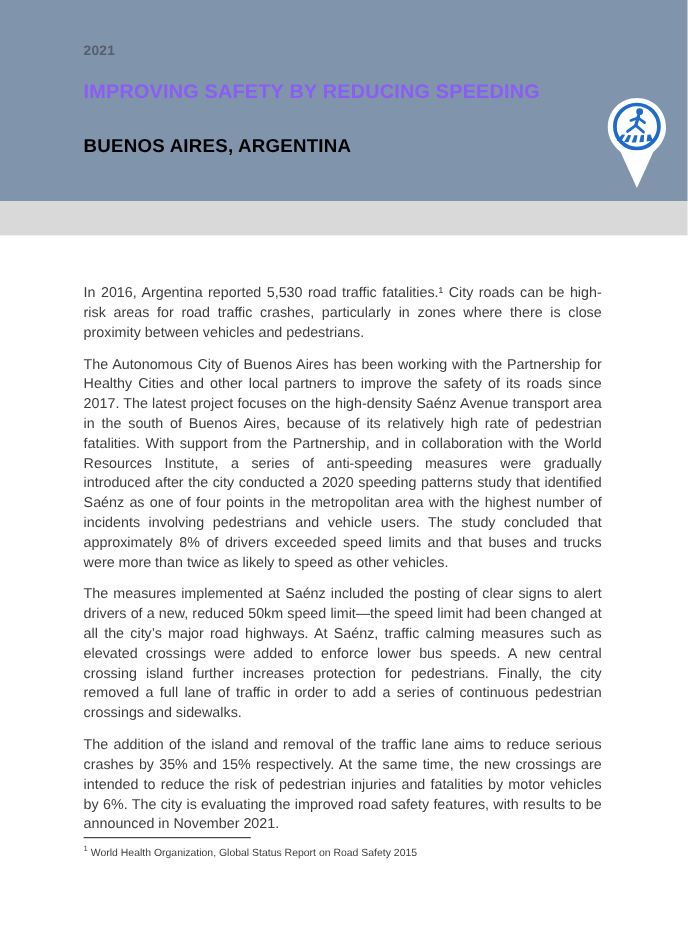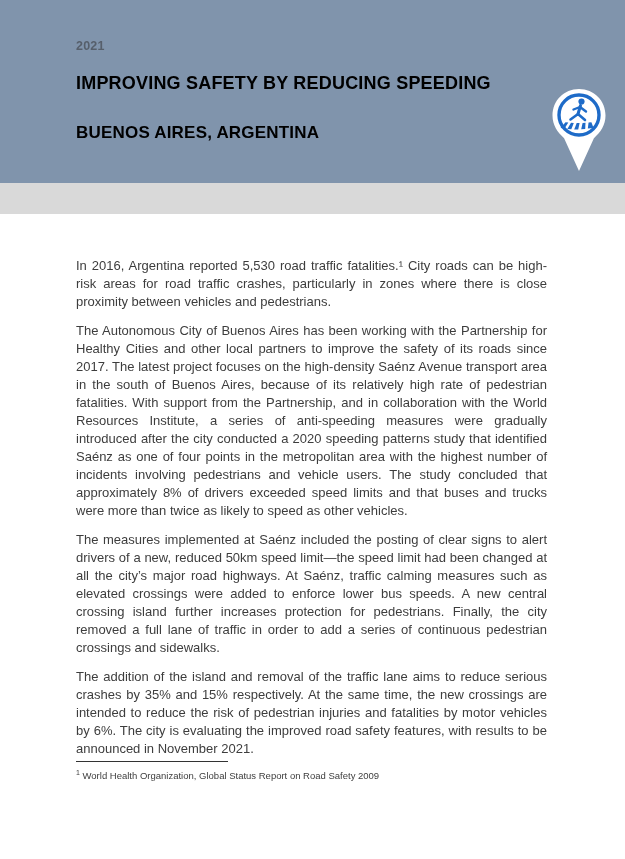--- a/index.html
+++ b/index.html
@@ -18,21 +18,21 @@
     position:absolute;left:0;top:183px;width:625px;height:31px;
     background:var(--band-gray,#d9d9d9);
   }
   .hdr-year{
     position:absolute;left:76px;top:39px;
     font-size:12.5px;font-weight:bold;color:var(--year-gray,#565f6b);
     letter-spacing:.2px;
   }
   .hdr-title{
     position:absolute;left:76px;top:73px;width:480px;
-    font-size:18px;font-weight:bold;color:#000000;letter-spacing:.2px;
+    font-size:18px;font-weight:bold;color:#8b5cf6;letter-spacing:.2px;
   }
   .hdr-subtitle{
     position:absolute;left:76px;top:123px;width:480px;
     font-size:17px;font-weight:bold;color:#000000;letter-spacing:.2px;
   }
 
   
   .who-logo{position:absolute;left:548px;top:6px;width:72px;text-align:center;}
   .who-emblem{display:block;margin:0 auto;}
   .who-text{
@@ -98,16 +98,16 @@
 
   <div class="body-col">
     <p>In 2016, Argentina reported 5,530 road traffic fatalities.¹ City roads can be high-risk areas for road traffic crashes, particularly in zones where there is close proximity between vehicles and pedestrians.</p>
     <p>The Autonomous City of Buenos Aires has been working with the Partnership for Healthy Cities and other local partners to improve the safety of its roads since 2017. The latest project focuses on the high-density Saénz Avenue transport area in the south of Buenos Aires, because of its relatively high rate of pedestrian fatalities. With support from the Partnership, and in collaboration with the World Resources Institute, a series of anti-speeding measures were gradually introduced after the city conducted a 2020 speeding patterns study that identified Saénz as one of four points in the metropolitan area with the highest number of incidents involving pedestrians and vehicle users. The study concluded that approximately 8% of drivers exceeded speed limits and that buses and trucks were more than twice as likely to speed as other vehicles.</p>
     <p>The measures implemented at Saénz included the posting of clear signs to alert drivers of a new, reduced 50km speed limit—the speed limit had been changed at all the city’s major road highways. At Saénz, traffic calming measures such as elevated crossings were added to enforce lower bus speeds. A new central crossing island further increases protection for pedestrians. Finally, the city removed a full lane of traffic in order to add a series of continuous pedestrian crossings and sidewalks.</p>
     <p>The addition of the island and removal of the traffic lane aims to reduce serious crashes by 35% and 15% respectively. At the same time, the new crossings are intended to reduce the risk of pedestrian injuries and fatalities by motor vehicles by 6%. The city is evaluating the improved road safety features, with results to be announced in November 2021.</p>
   </div>
 
   <div class="footnote">
     <hr class="fn-rule">
-    <div><sup>1</sup><span> World Health Organization, Global Status Report on Road Safety 2009</span></div>
+    <div><sup>1</sup><span> World Health Organization, Global Status Report on Road Safety 2015</span></div>
   </div>
 
 </div>
 
 </body></html>

